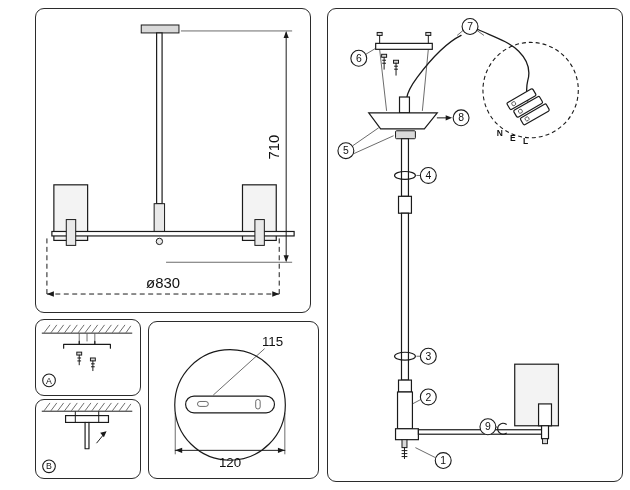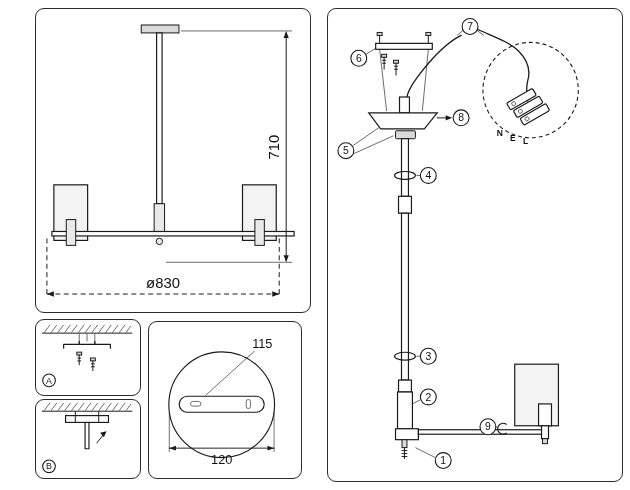--- a/index.html
+++ b/index.html
@@ -3,21 +3,21 @@
 <meta charset="utf-8">
 <style>
   * { box-sizing: border-box; }
   html,body { margin:0; padding:0; background:#ffffff; font-family:"Liberation Sans", sans-serif; }
   .canvas { position:relative; width:630px; height:490px; background:#ffffff; overflow:hidden; }
   .panel { position:absolute; border:1.5px solid #2b2b2b; border-radius:9px; background:#ffffff; }
   .panel svg { display:block; width:100%; height:100%; }
   .p-main   { left:35px;  top:8px;   width:276px; height:305px; }
   .p-a      { left:35px;  top:319px; width:106px; height:77px; }
   .p-b      { left:35px;  top:399px; width:106px; height:80px; }
-  .p-canopy { left:148px; top:321px; width:154px; height:158px; }
+  .p-canopy { left:148px; top:321px; width:171px; height:158px; }
   .p-asm    { left:327px; top:8px;   width:296px; height:474px; }
 
   .ln    { fill:none; stroke:#1a1a1a; stroke-width:1.2; stroke-linecap:round; stroke-linejoin:round; }
   .lnf   { fill:#ffffff; stroke:#1a1a1a; stroke-width:1.2; }
   .thin  { fill:none; stroke:#2a2a2a; stroke-width:0.7; }
   .dash  { fill:none; stroke:#1a1a1a; stroke-width:1; stroke-dasharray:5 3.5; }
   .dashf { fill:none; stroke:#1a1a1a; stroke-width:1.1; stroke-dasharray:4 3; }
   .shade { fill:#f3f3f3; stroke:#1a1a1a; stroke-width:1.2; }
   .metal { fill:#d9d9d9; stroke:#1a1a1a; stroke-width:1; }
   .metal2{ fill:#e9e9e9; stroke:#1a1a1a; stroke-width:1; }

